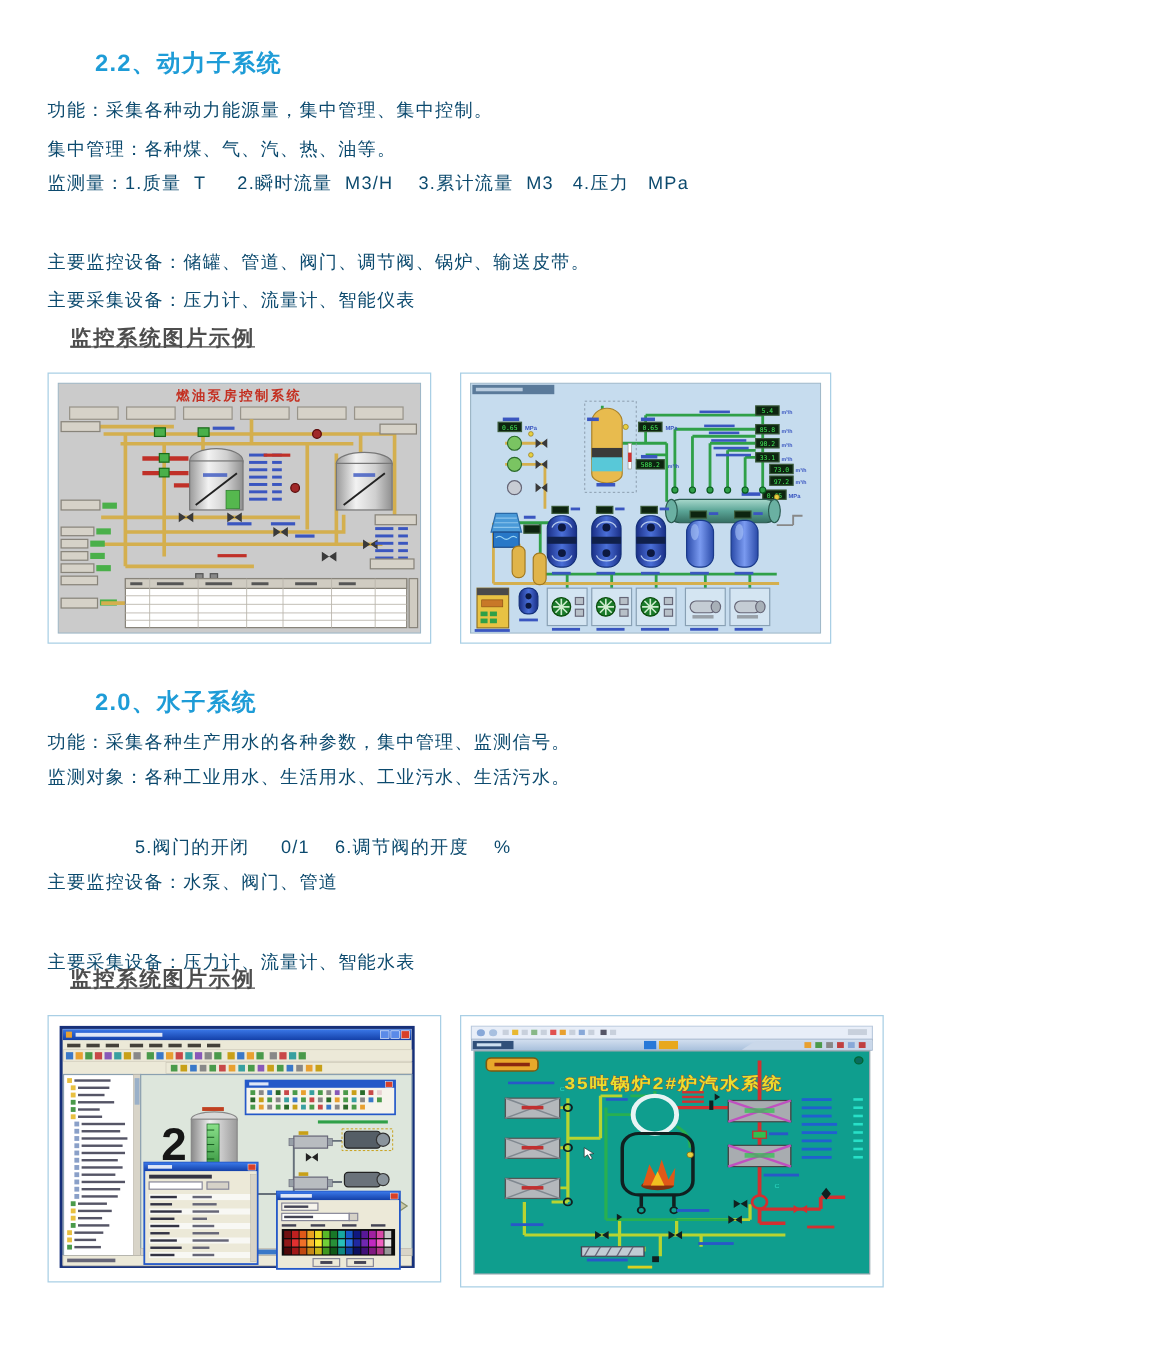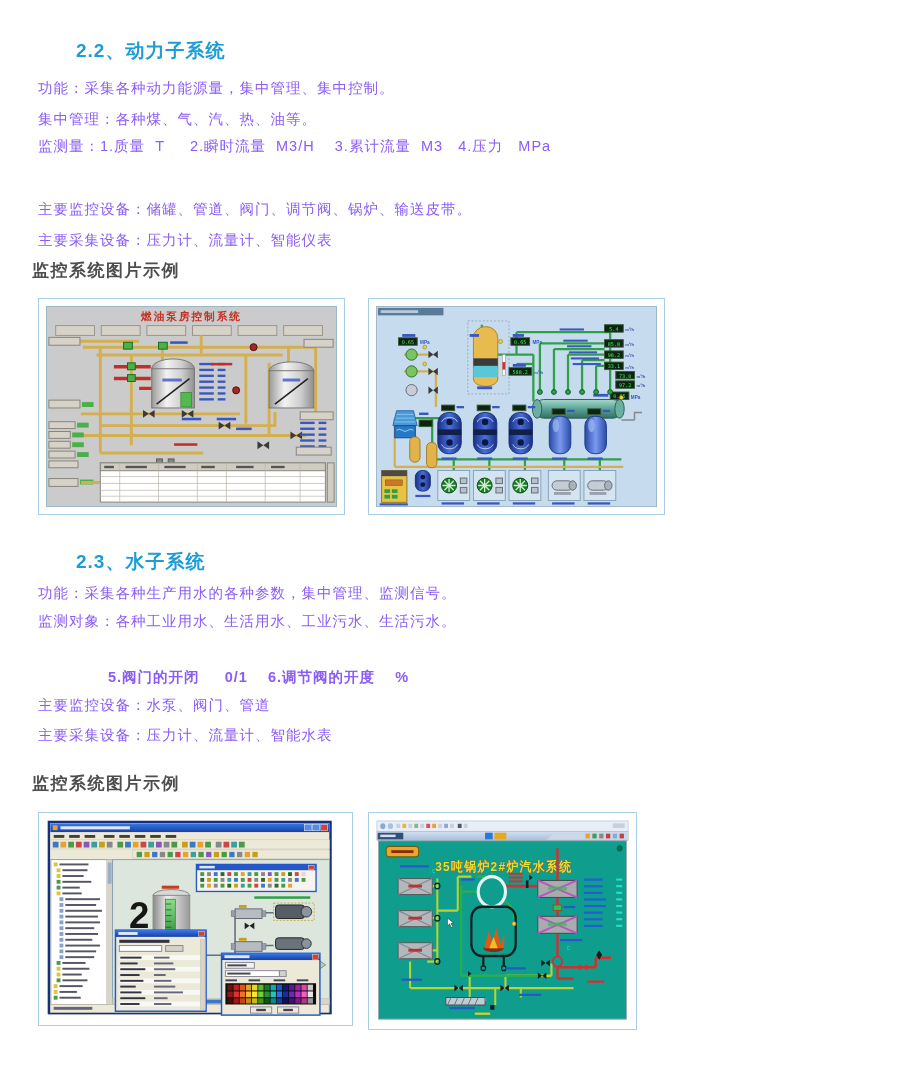--- a/index.html
+++ b/index.html
@@ -1,22 +1,22 @@
 <!DOCTYPE html>
 <html><head>
 <meta charset="utf-8">
 <style>
   html,body{margin:0;padding:0;background:#fff;}
   .page{position:relative;width:920px;height:1083px;background:#ffffff;overflow:hidden;
         font-family:"Liberation Sans","DejaVu Sans",sans-serif;}
   .h-blue{position:absolute;left:38px;font-size:19px;font-weight:bold;color:#1e9cd7;letter-spacing:1px;white-space:pre;margin-left:38px;}
-  .h-sub{position:absolute;left:32px;font-size:17px;font-weight:bold;color:#4d4d4d;letter-spacing:1.5px;white-space:pre;}
-  .body-line{position:absolute;left:38px;font-size:14.5px;color:#8b5cf6;letter-spacing:1px;white-space:pre;margin:0;}
+  .h-sub{position:absolute;left:56px;font-size:17px;font-weight:bold;color:#4d4d4d;letter-spacing:1.5px;white-space:pre;text-decoration:underline;}
+  .body-line{position:absolute;left:38px;font-size:14.5px;color:#0c4a6e;letter-spacing:1px;white-space:pre;margin:0;}
   .indent-power{left:97px;}
-  .indent-water{left:108px;font-weight:bold;}
+  .indent-water{left:108px;}
   .shot{position:absolute;margin:0;border:1px solid #a9cfe5;background:#ffffff;padding:7px;box-sizing:border-box;text-decoration:underline;}
   .shot svg{display:block;width:100%;height:100%;}
 </style>
 </head>
 <body>
 
 <div class="page">
 
   <div class="h-blue" style="top:38px">2.2、动力子系统</div>
   <p class="body-line" style="top:79px">功能：采集各种动力能源量，集中管理、集中控制。</p>
@@ -455,26 +455,26 @@
         <rect x="9" y="196" width="6" height="4" fill="#2fa048"></rect>
           <rect x="17" y="196" width="6" height="4" fill="#2fa048"></rect>
         <rect x="9" y="202" width="6" height="4" fill="#2fa048"></rect>
           <rect x="17" y="202" width="6" height="4" fill="#2fa048"></rect>
         <rect x="10" y="186" width="18" height="6" fill="#c87828" stroke="#804810" stroke-width="0.5"></rect>
         <rect x="4" y="211" width="30" height="2.4" fill="#3a56c0"></rect>
       </g>
     </svg>
   </figure>
 
-  <div class="h-blue" style="top:549px">2.3、水子系统</div>
+  <div class="h-blue" style="top:549px">2.0、水子系统</div>
   <p class="body-line" style="top:584px">功能：采集各种生产用水的各种参数，集中管理、监测信号。</p>
   <p class="body-line" style="top:612px">监测对象：各种工业用水、生活用水、工业污水、生活污水。</p>
   <p class="body-line indent-water" style="top:668px">5.阀门的开闭     0/1    6.调节阀的开度    %</p>
   <p class="body-line" style="top:696px">主要监控设备：水泵、阀门、管道</p>
-  <p class="body-line" style="top:726px">主要采集设备：压力计、流量计、智能水表</p>
+  <p class="body-line" style="top:760px">主要采集设备：压力计、流量计、智能水表</p>
   <div class="h-sub" style="top:772px">监控系统图片示例</div>
 
   <figure class="shot" style="left:38px;top:812px;width:315px;height:214px">
     <svg viewBox="0 0 310 205" preserveAspectRatio="none">
       <defs>
         <linearGradient id="xpblue" x1="0" y1="0" x2="0" y2="1">
           <stop offset="0" stop-color="#3a78e8"></stop>
             <stop offset="1" stop-color="#1440a8"></stop>
         </linearGradient>
         <linearGradient id="metal2" x1="0" y1="0" x2="1" y2="0">
@@ -831,21 +831,21 @@
             <rect x="271.2" y="184.5" width="5.6" height="5.5" fill="#989898"></rect>
         </g>
         <rect x="212" y="193.5" width="22" height="6.5" fill="#ece9d8" stroke="#889"></rect>
           <rect x="218" y="195.5" width="10" height="2.4" fill="#445"></rect>
         <rect x="240" y="193.5" width="22" height="6.5" fill="#ece9d8" stroke="#889"></rect>
           <rect x="246" y="195.5" width="10" height="2.4" fill="#445"></rect>
       </g>
     </svg>
   </figure>
 
-  <figure class="shot" style="left:368px;top:812px;width:269px;height:218px">
+  <figure class="shot" style="left:368px;top:812px;width:339px;height:218px">
     <svg viewBox="0 0 297 214" preserveAspectRatio="none">
       <defs>
         <linearGradient id="chrome2" x1="0" y1="0" x2="0" y2="1">
           <stop offset="0" stop-color="#d4e0f0"></stop>
             <stop offset="1" stop-color="#a8c0dc"></stop>
         </linearGradient>
       </defs>
       <rect x="0" y="0" width="297" height="214" fill="#ffffff"></rect>
 
       <g>

